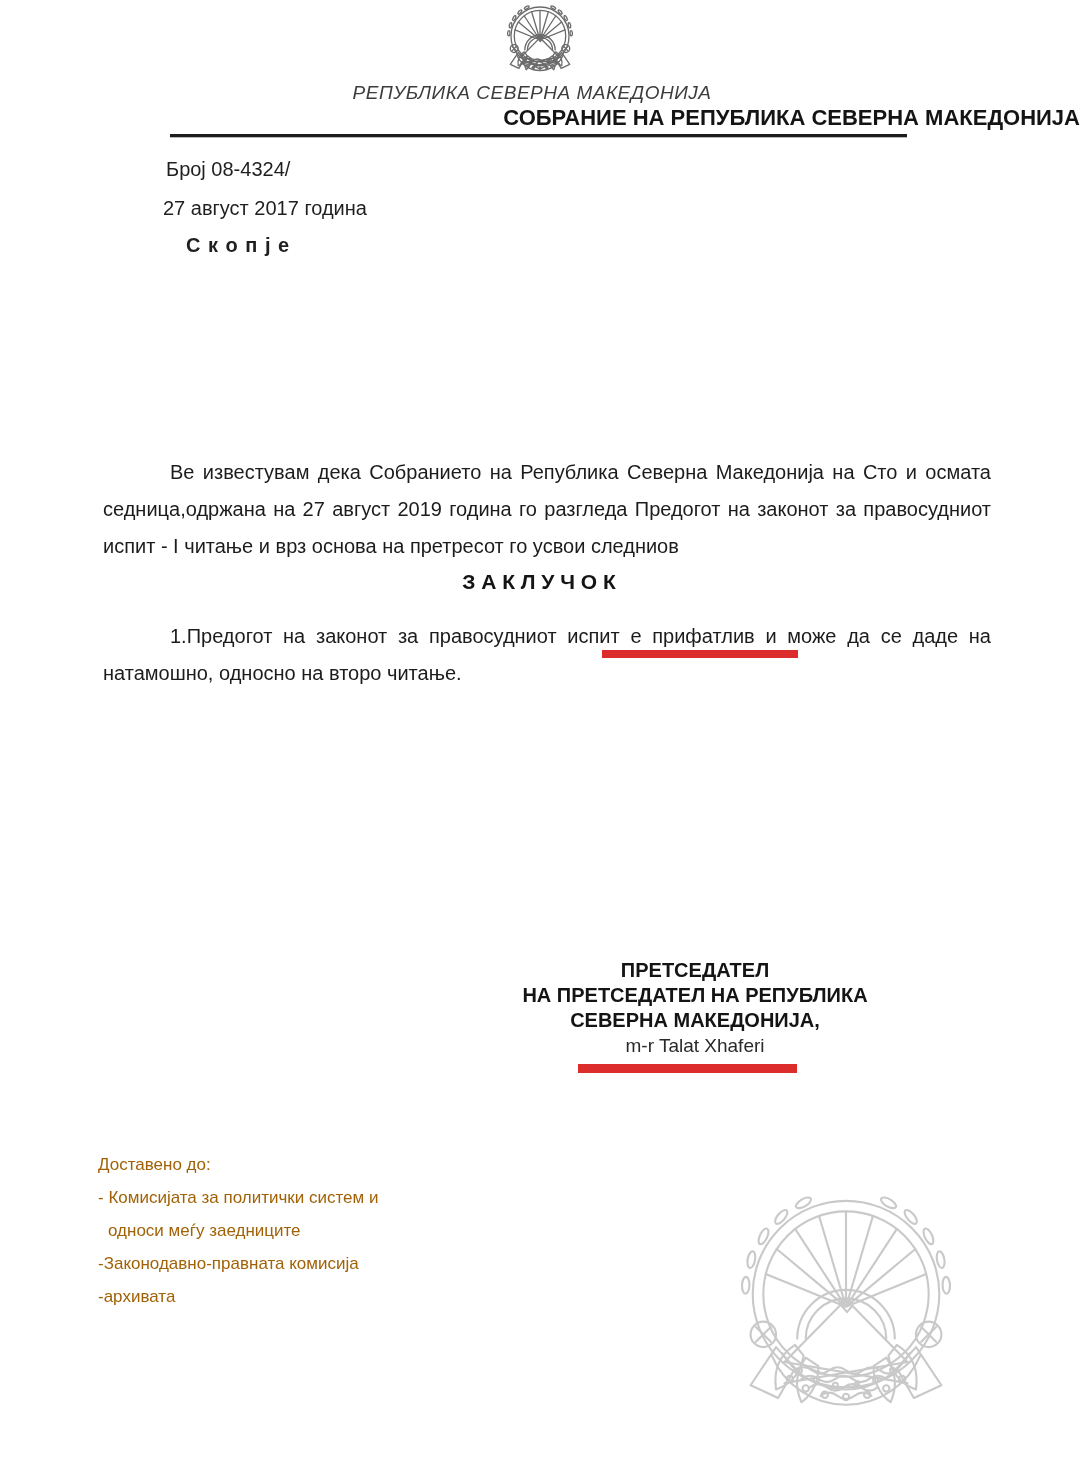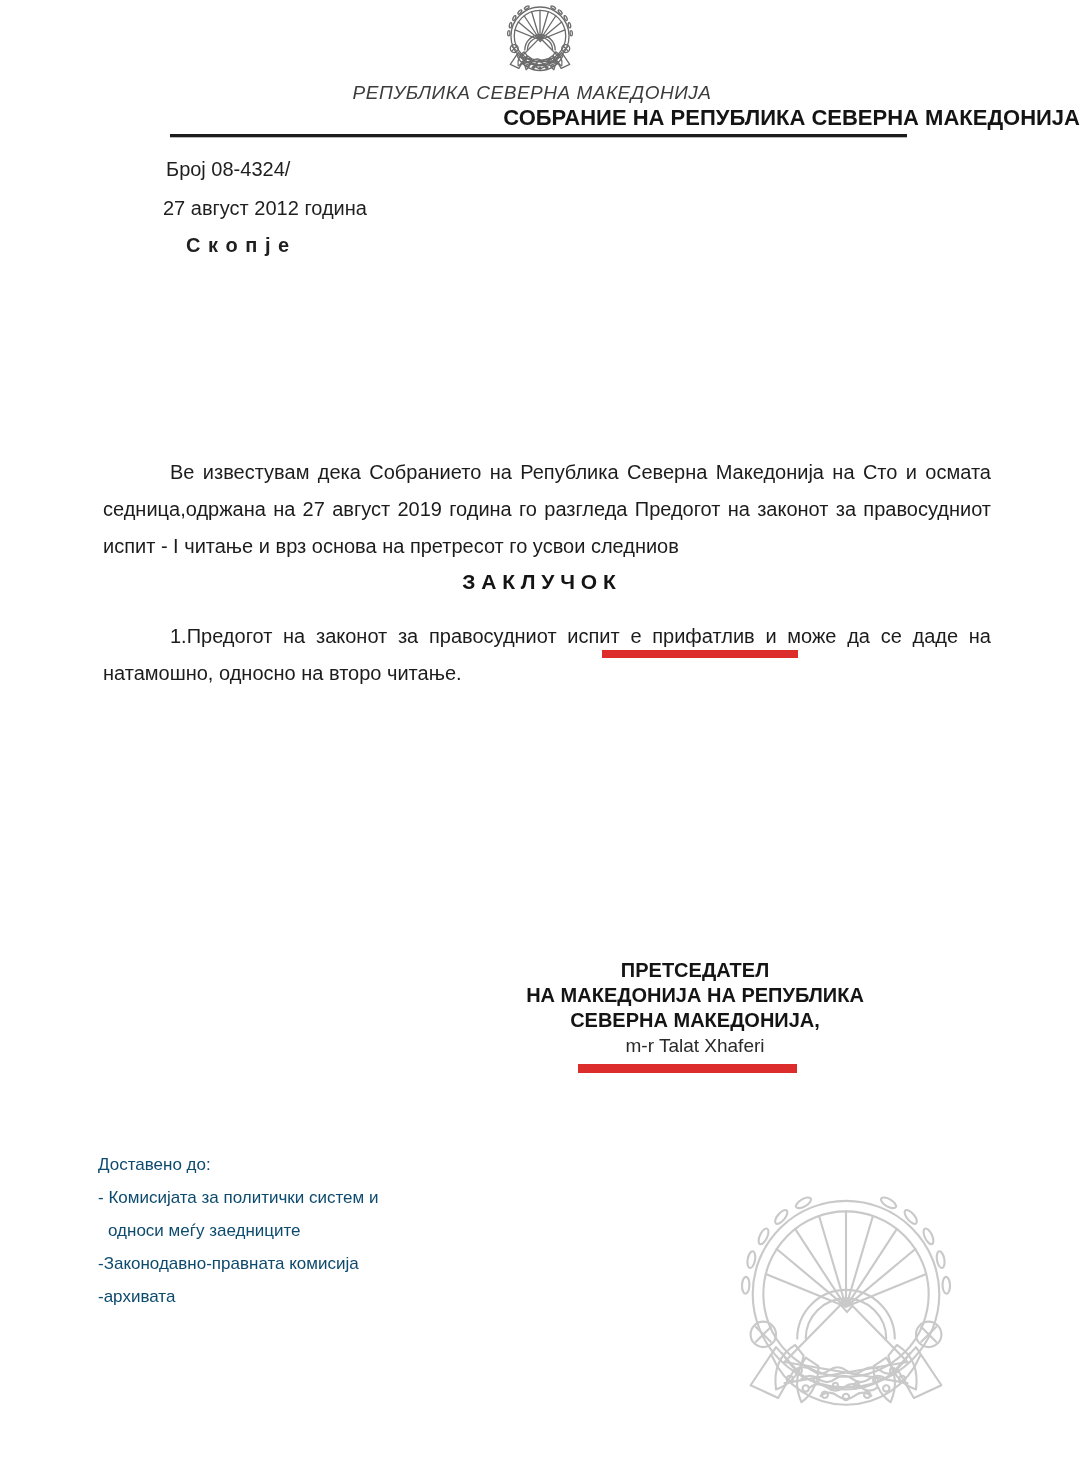--- a/index.html
+++ b/index.html
@@ -69,21 +69,21 @@
     left: 495px; top: 958px; width: 400px;
     text-align: center;
     line-height: 25px;
   }
   .sig-title { font-size: 20px; font-weight: bold; color: #141414; }
   .sig-name  { font-size: 19px; font-weight: normal; color: #2a2a2a; }
 
   
   .dist-block {
     left: 98px; top: 1148px; width: 420px;
-    font-size: 17px; line-height: 33px; color: #0c4a6e;
+    font-size: 17px; line-height: 33px; color: #a16207;
   }
   .dist-indent { padding-left: 10px; }
 
   
   .emblem-watermark {
     left: 740px; top: 1188px; width: 212px; height: 244px;
     color: #c9c9c9; stroke-width: 2;
   }
   .emblem-top, .emblem-watermark { position: absolute; }
 </style>
@@ -159,31 +159,31 @@
 
   <svg class="emblem-top" viewBox="0 0 200 230">
     <use href="#coat"></use>
   </svg>
 
   <div class="abs hdr-line1">РЕПУБЛИКА СЕВЕРНА МАКЕДОНИЈА</div>
   <div class="abs hdr-line2">СОБРАНИЕ НА РЕПУБЛИКА СЕВЕРНА МАКЕДОНИЈА</div>
   <div class="abs hdr-rule"></div>
 
   <div class="abs meta-number">Број 08-4324/</div>
-  <div class="abs meta-date">27 август 2012 година</div>
+  <div class="abs meta-date">27 август 2017 година</div>
   <div class="abs meta-city">С к о п ј е</div>
 
   <p class="abs para para-intro">Ве известувам дека Собранието на Република Северна Македонија на Сто и осмата седница,одржана на 27 август 2019 година го разгледа Предогот на законот за правосудниот испит - I читање и врз основа на претресот го усвои следниов</p>
   <div class="abs heading-zakljucok">З А К Л У Ч О К</div>
   <p class="abs para para-item1">1.Предогот на законот за правосудниот испит е прифатлив и може да се даде на натамошно, односно на второ читање.</p>
   <div class="abs red-line red-line-1"></div>
 
   <div class="abs sig-block">
     <div class="sig-title">ПРЕТСЕДАТЕЛ</div>
-    <div class="sig-title">НА МАКЕДОНИЈА НА РЕПУБЛИКА</div>
+    <div class="sig-title">НА ПРЕТСЕДАТЕЛ НА РЕПУБЛИКА</div>
     <div class="sig-title">СЕВЕРНА МАКЕДОНИЈА,</div>
     <div class="sig-name">m-r Talat Xhaferi</div>
   </div>
   <div class="abs red-line red-line-2"></div>
 
   <div class="abs dist-block">
     <div>Доставено до:</div>
     <div>- Комисијата за политички систем и</div>
     <div class="dist-indent">односи меѓу заедниците</div>
     <div>-Законодавно-правната комисија</div>

